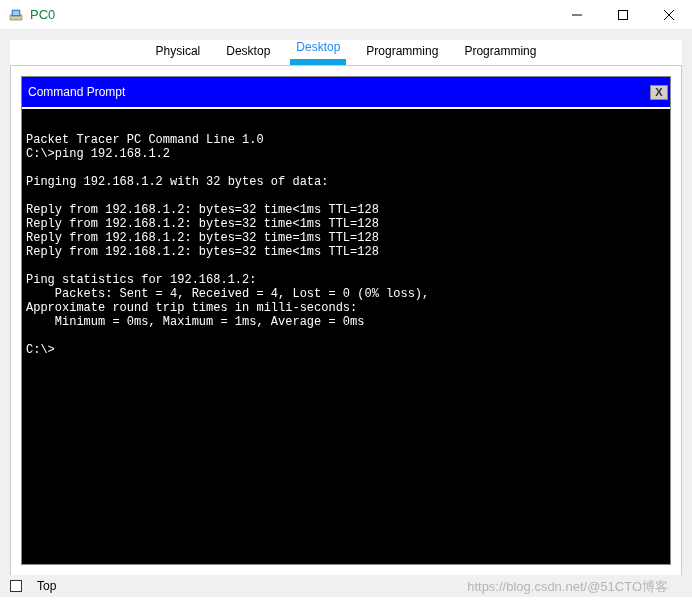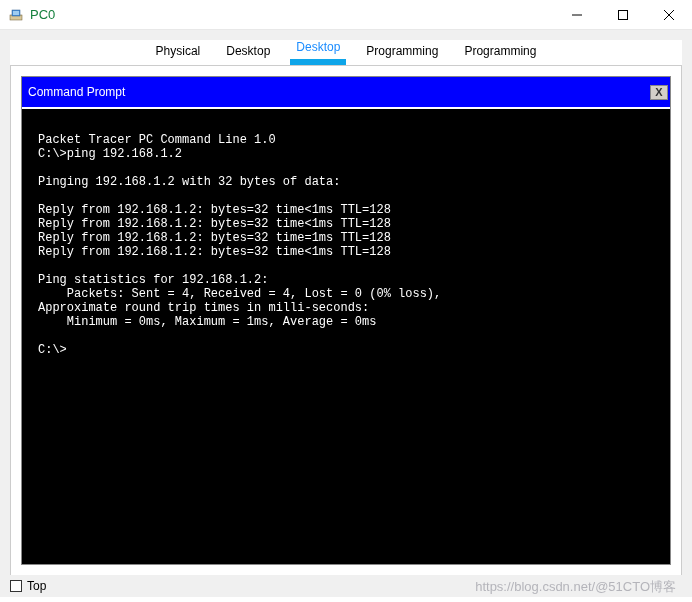--- a/index.html
+++ b/index.html
@@ -92,42 +92,42 @@
       font-family: sans-serif;
       font-weight: bold;
     }
     .terminal {
       flex: 1;
       background: #000;
       color: #fff;
       font-family: "Courier New", monospace;
       font-size: 12px;
       line-height: 14px;
-      padding: 10px 16px;
+      padding: 10px 4px;
       white-space: pre;
       overflow: hidden;
       border-top: 2px solid #fff;
     }
     .bottombar {
       display: flex;
       align-items: center;
       padding: 4px 10px 4px 10px;
-      gap: 5px;
+      gap: 15px;
       background: #f0f0f0;
       font-size: 12px;
     }
     .checkbox {
       width: 12px; height: 12px;
       border: 1px solid #333;
       background: #fff;
       display: inline-block;
     }
     .watermark {
       position: absolute;
-      right: 16px;
+      right: 24px;
       bottom: 6px;
       font-size: 13px;
       color: rgba(140,140,150,0.6);
       font-family: Arial, sans-serif;
     }
   </style>
 </head>
 <body>
 
 <div class="titlebar">

